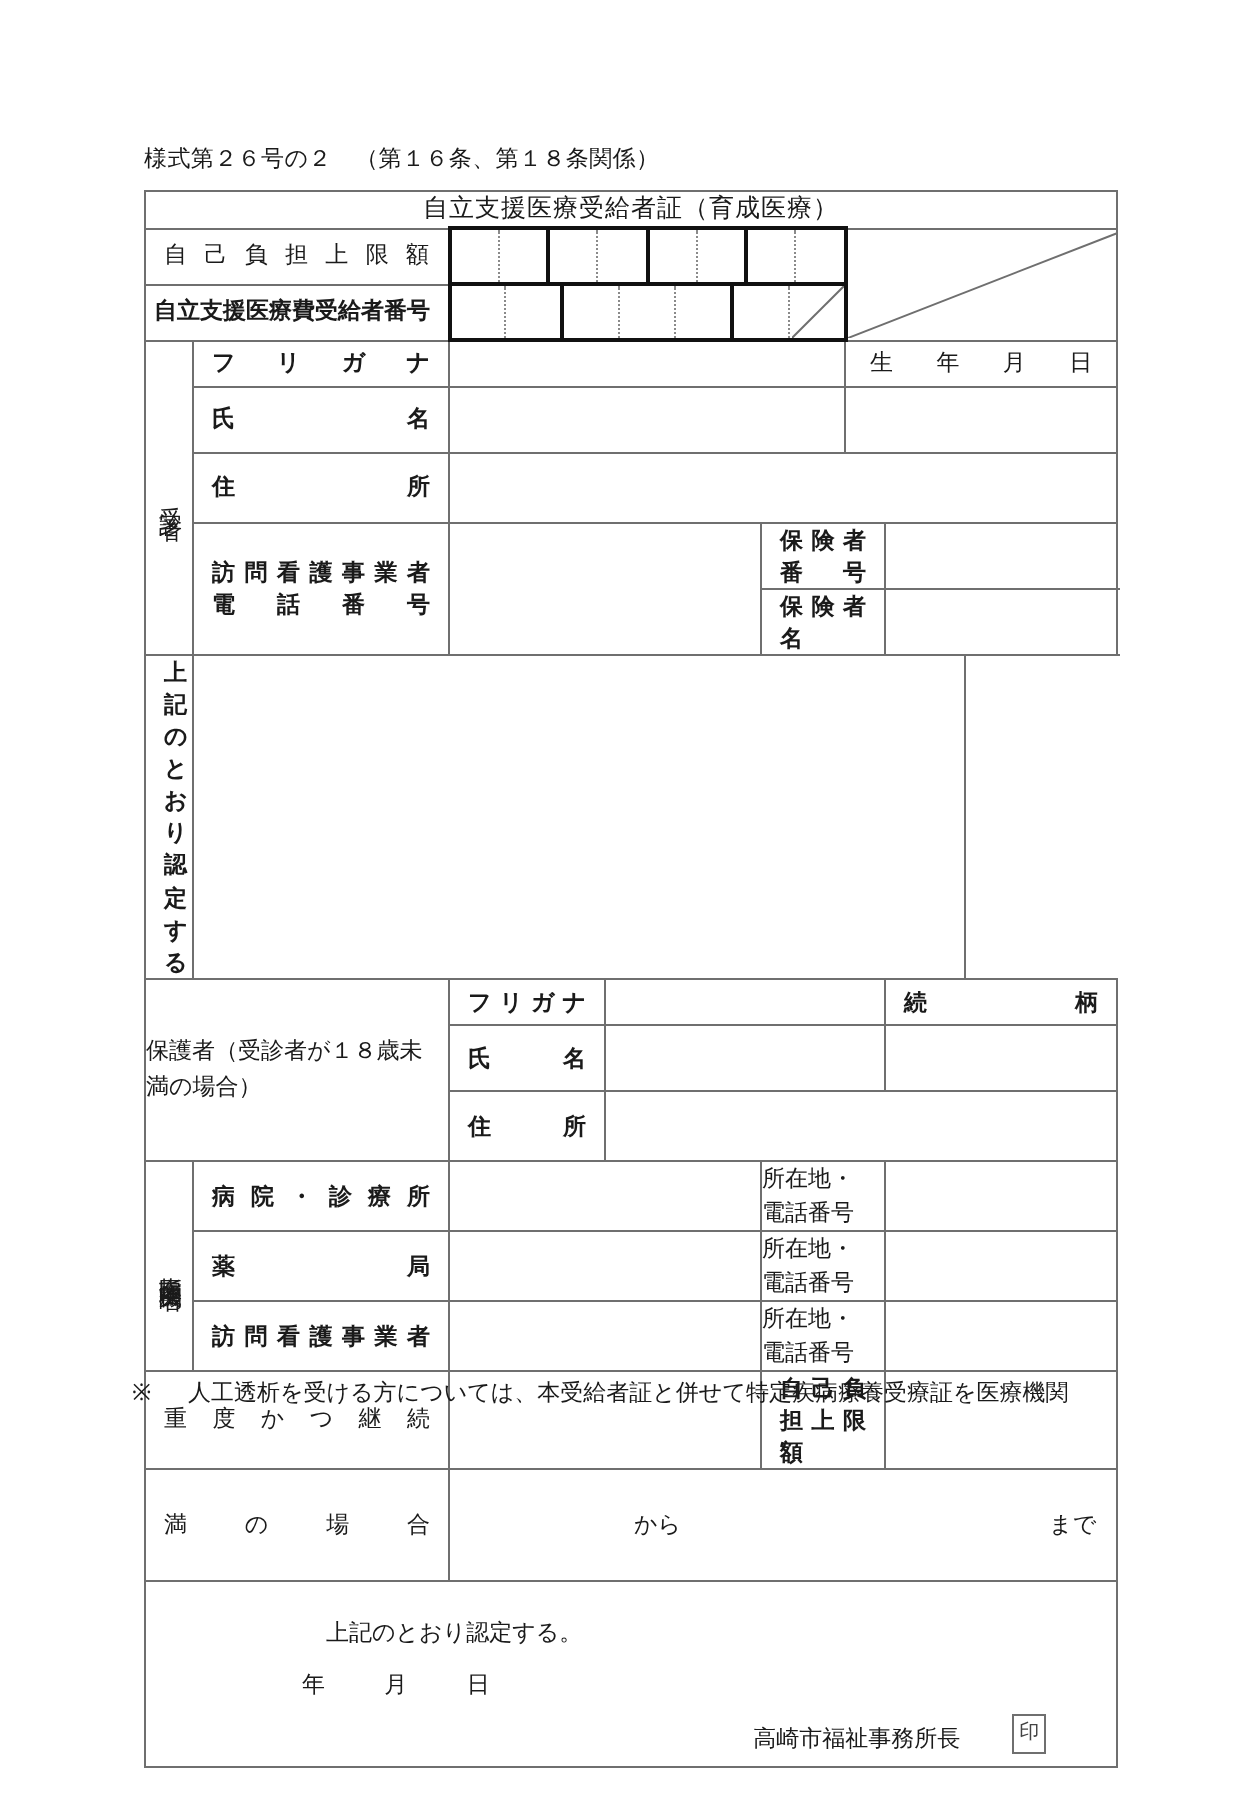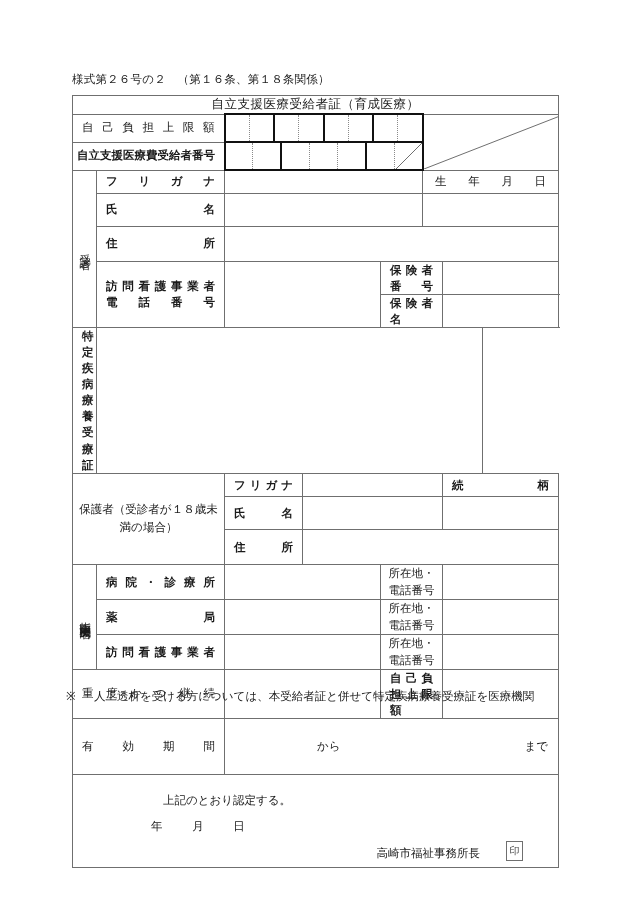--- a/index.html
+++ b/index.html
@@ -66,21 +66,21 @@
     padding: 3px 9px;
     line-height: 1.35;
   }
   .spread2 {
     display: block;
     text-align: justify;
     text-align-last: justify;
     padding: 0 9px;
     line-height: 1.4;
   }
-  .pad-l { padding-left: 8px; text-align: center; }
+  .pad-l { padding-left: 8px; }
   .blank { background: #fff; }
 
   
   .title-cell {
     text-align: center;
     font-size: 12.5px;
     padding: 9px 0 9px 0;
     letter-spacing: 0.5px;
   }
 
@@ -320,21 +320,21 @@
       </tr>
       <tr>
         <td colspan="3" class="lbl" style="height:20px">
           <span class="spread2">保険者名</span>
         </td>
         <td colspan="4" class="blank"></td>
       </tr>
 
       <tr>
         <td class="lbl" style="height:26px">
-          <span class="spread2">特定疾病療養受療証</span>
+          <span class="spread2">上記のとおり認定する</span>
         </td>
         <td colspan="12" class="blank"></td>
       </tr>
 
       <tr>
         <td colspan="2" rowspan="3" class="pad-l">
           <div style="line-height:1.55">保護者（受診者が１８歳未</div>
           <div style="line-height:1.55">満の場合）</div>
         </td>
         <td colspan="3" class="lbl" style="height:22px">
@@ -404,21 +404,21 @@
         </td>
         <td colspan="6" class="blank" style="height:26px"></td>
         <td colspan="3" class="lbl">
           <span class="spread2">自己負担上限額</span>
         </td>
         <td colspan="3" class="blank"></td>
       </tr>
 
       <tr>
         <td colspan="2">
-          <span class="spread">有効期間</span>
+          <span class="spread">満の場合</span>
         </td>
         <td colspan="12" style="height:28px">
           <div class="h-from-to">
             <span class="from">から</span>
             <span class="to">まで</span>
           </div>
         </td>
       </tr>
 
       <tr>

